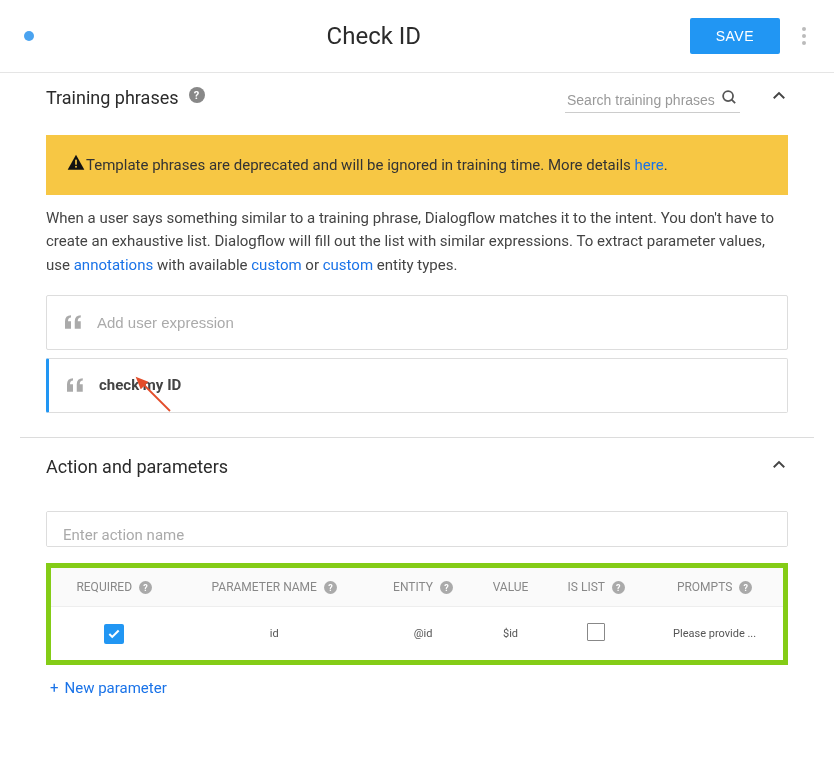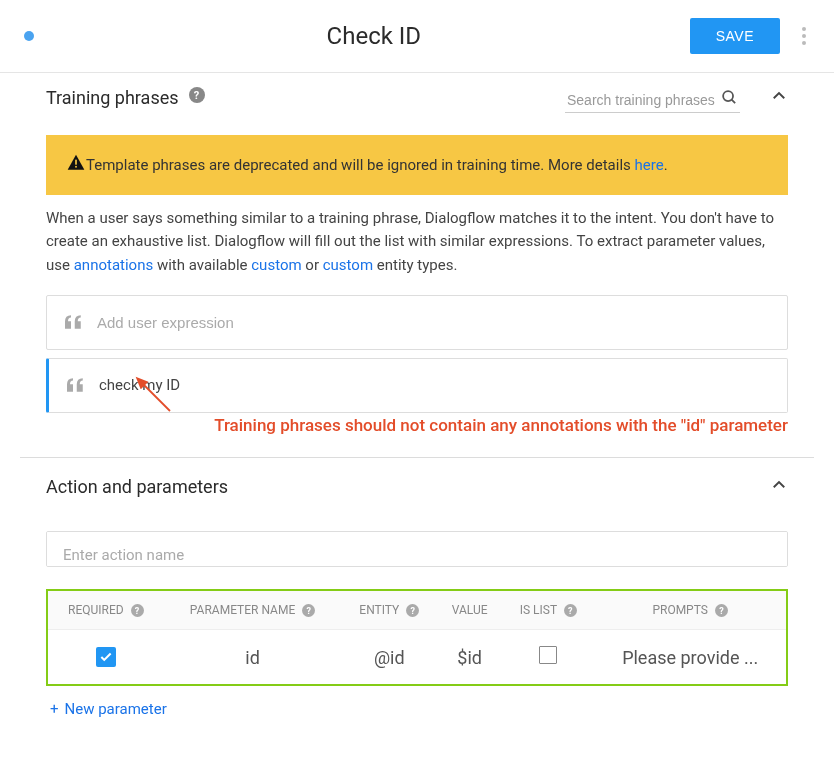--- a/index.html
+++ b/index.html
@@ -84,21 +84,21 @@
     font-size: 15px; color: #444; line-height: 1.55;
     padding: 12px 0 18px 0;
   }
   .desc-text a { color: #1a73e8; text-decoration: none; }
 
   .phrase-box {
     border: 1px solid #ddd; border-radius: 2px;
     padding: 16px 18px; display: flex; align-items: center; gap: 14px;
     margin-bottom: 8px; background: #fff;
   }
-  .phrase-box.active { border-left: 3px solid #2196f3; }
+  .phrase-box.active { border-left: 3px solid #2196f3; font-weight: bold; }
   .quote-icon { color: #999; font-size: 18px; font-weight: bold; }
   .phrase-input {
     border: none; outline: none; font-size: 15px; flex: 1; color: #444;
   }
   .phrase-input::placeholder { color: #aaa; }
   .phrase-text { font-size: 15px; color: #444; }
 
   .annotation-callout {
     position: relative; text-align: right;
     color: #e34d2a; font-size: 17px; font-weight: 500;
@@ -110,30 +110,30 @@
 
   .action-input {
     width: 100%; border: 1px solid #ddd; border-radius: 2px;
     padding: 14px 16px; font-size: 15px; color: #666;
     resize: none; outline: none; font-family: inherit; margin-top: 22px;
     height: 36px;
   }
   .action-input::placeholder { color: #aaa; }
 
   .param-table {
-    width: 100%; margin-top: 18px; border: 2px solid #84cc16;
+    width: 100%; margin-top: 12px; border: 5px solid #84cc16;
     border-collapse: collapse; font-size: 13px;
   }
   .param-table th {
     background: #fafafa; color: #888; font-weight: 400;
     padding: 12px 8px; text-align: center; font-size: 12px;
     border-bottom: 1px solid #eee;
   }
   .param-table td {
-    padding: 16px 8px; text-align: center; color: #555; font-size: 18px;
+    padding: 16px 8px; text-align: center; color: #555; font-size: 11px;
   }
   .checkbox-checked {
     width: 20px; height: 20px; background: #2196f3;
     display: inline-flex; align-items: center; justify-content: center;
     color: #fff; border-radius: 2px;
   }
   .checkbox-empty {
     width: 18px; height: 18px; border: 1.5px solid #888;
     display: inline-block; border-radius: 1px;
   }
@@ -216,21 +216,20 @@
 
   <div class="annotation-callout">
     <svg class="arrow-svg" width="40" height="40">
       <defs>
           <marker id="ah" markerWidth="8" markerHeight="8" refX="2" refY="3" orient="auto">
             <path d="M0,0 L0,6 L7,3 Z" fill="#e34d2a"></path>
           </marker>
         </defs>
       <line x1="36" y1="36" x2="8" y2="8" stroke="#e34d2a" stroke-width="1.8" marker-end="url(#ah)"></line>
     </svg>
-    <span>Training phrases should not contain any annotations with the "id" parameter</span>
   </div>
 </div>
 
 <div style="padding: 0 20px;">
     <hr class="divider">
   </div>
 
 <div class="section" style="padding-top:0">
   <div class="section-header">
     <div class="section-title">Action and parameters</div>

